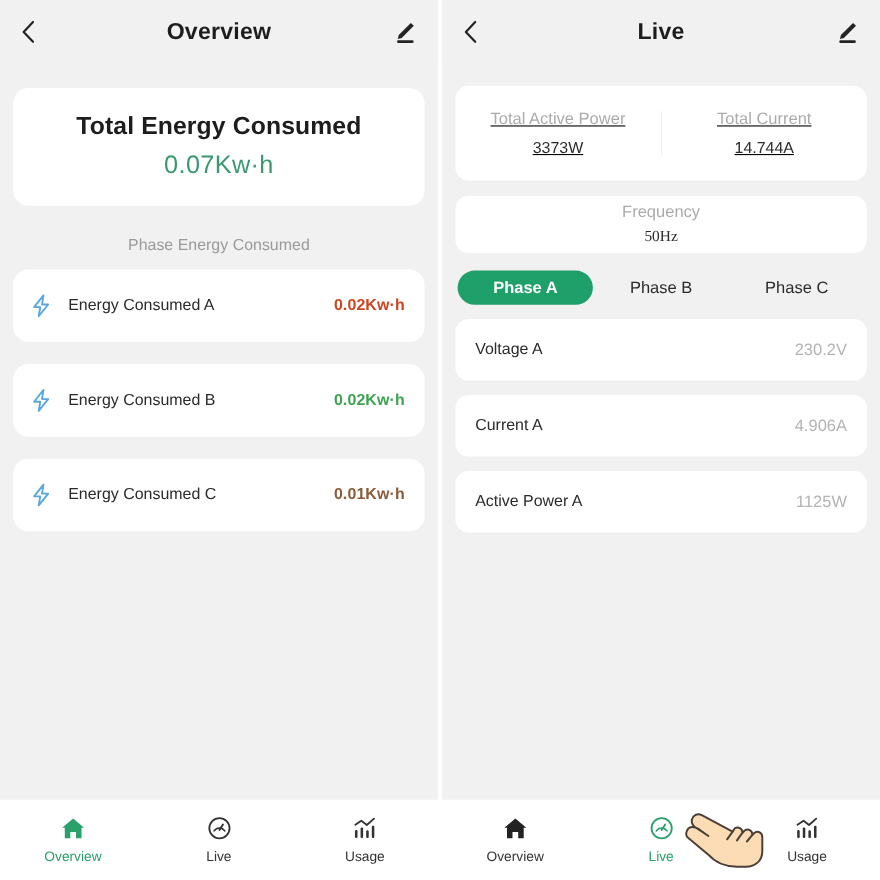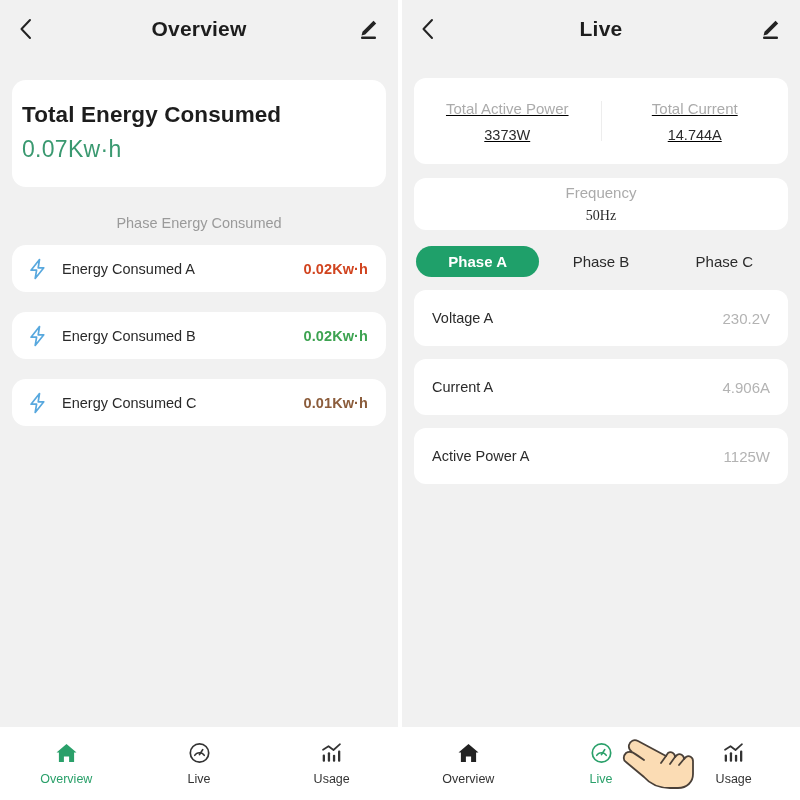--- a/index.html
+++ b/index.html
@@ -33,34 +33,34 @@
   }
   .hdr-edit { width: 30px; display: flex; align-items: center; justify-content: flex-end; cursor: pointer; }
 
   
   .body { flex: 1; padding: 0 12px; overflow: hidden; }
 
   
   .total-card {
     background: #fff; border-radius: 14px;
     margin-top: 22px; padding: 22px 10px 24px;
-    text-align: left;
+    text-align: center;
   }
   .total-title { font-size: 22.5px; font-weight: bold; color: #1d1d1d; letter-spacing: .1px; }
   .total-value { font-size: 23px; color: #3a9970; margin-top: 8px; letter-spacing: .3px; }
 
   .section-label {
     text-align: center; color: #9a9a9a;
     font-size: 14.5px; margin: 28px 0 14px;
   }
 
   
   .erow {
     background: #fff; border-radius: 14px;
-    height: 47px; margin-bottom: 20px;
+    height: 66px; margin-bottom: 20px;
     display: flex; align-items: center;
     padding: 0 18px 0 16px;
   }
   .erow-icon { width: 28px; display: flex; align-items: center; }
   .erow-name { flex: 1; font-size: 14.5px; color: #2a2a2a; margin-left: 6px; }
   .erow-val { font-size: 14.5px; font-weight: bold; letter-spacing: .1px; }
 
   
   .stat-card {
     background: #fff; border-radius: 12px;

